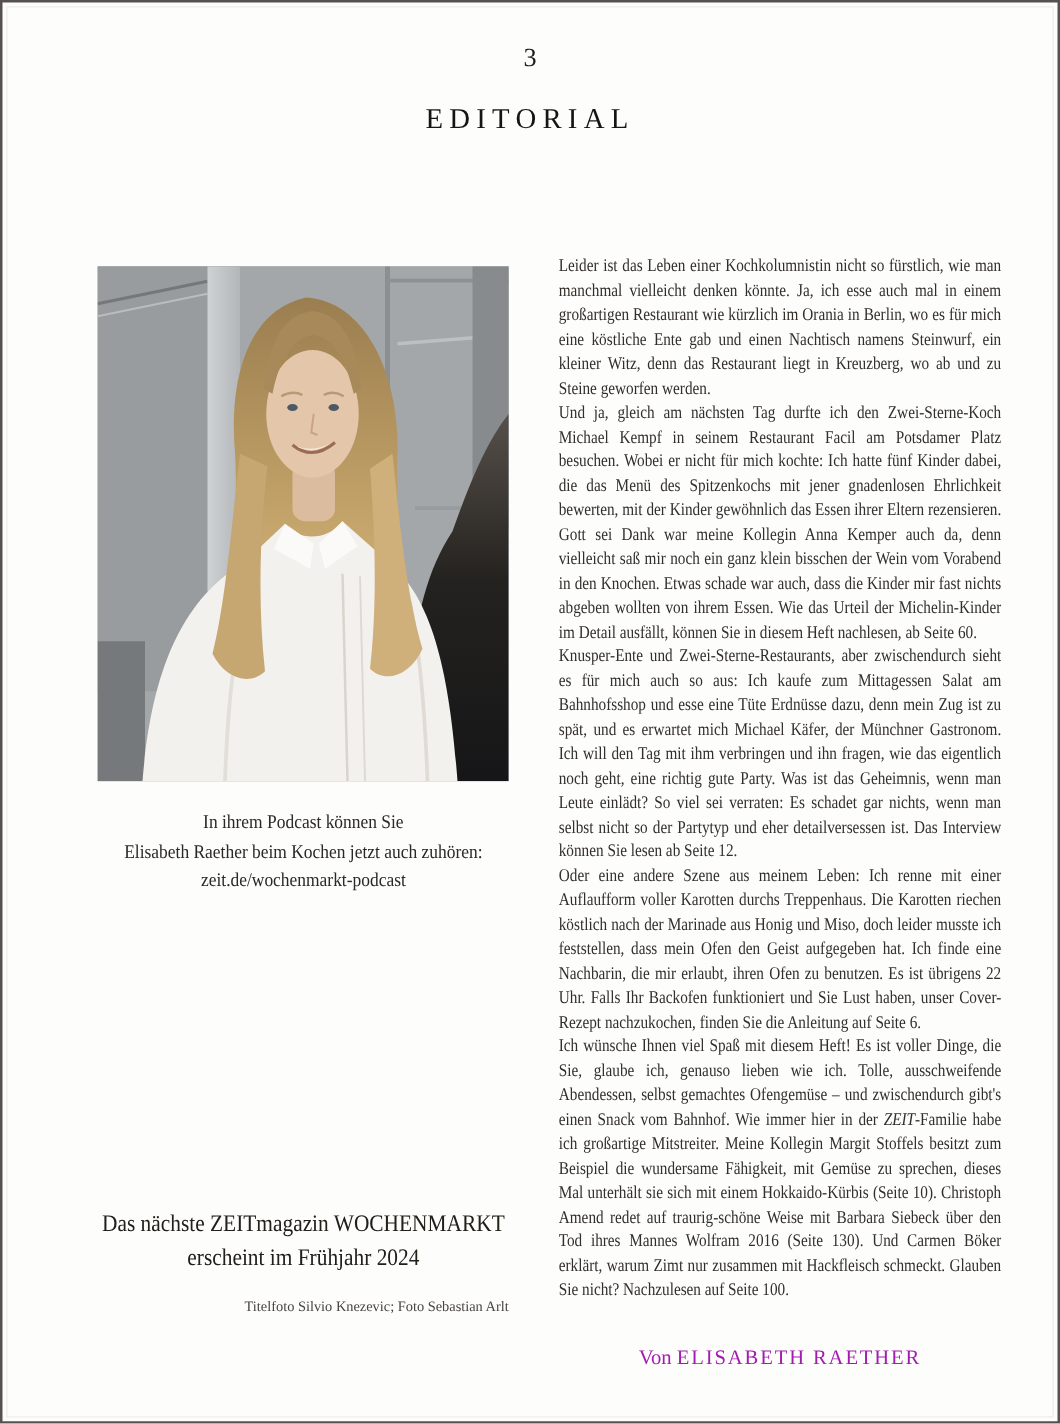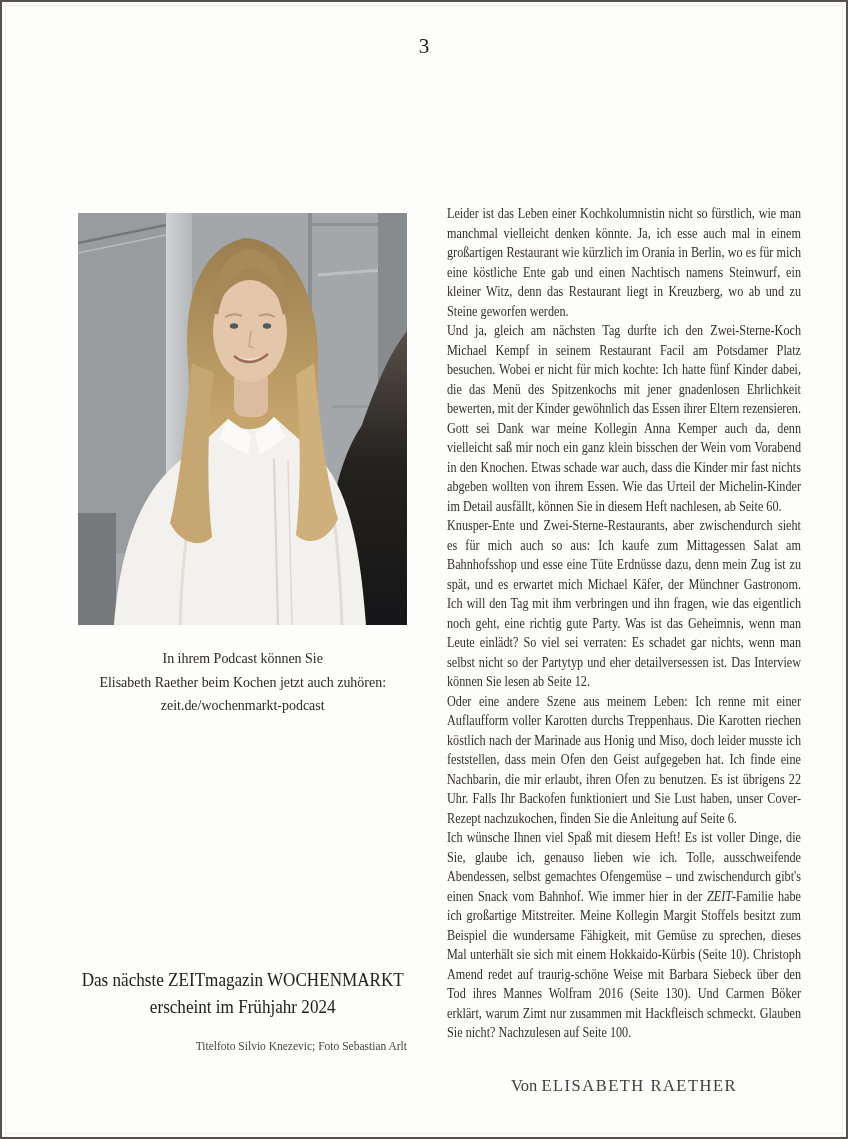--- a/index.html
+++ b/index.html
@@ -58,31 +58,32 @@
     font-size:14.3px;line-height:19.5px;
     text-align:justify;
     hyphens:auto;-webkit-hyphens:auto;
     color:#322e2a;
     max-height:860px;overflow:hidden;
   }
   .article p{margin:0;}
   .article em{font-style:italic;}
   .byline{
     position:absolute;left:447px;top:1076px;width:354px;
-    text-align:center;font-size:16.5px;color:#404040;
+    text-align:center;font-size:16.5px;color:#a21caf;
     white-space:nowrap;
   }
   .byline .byline-name{letter-spacing:1.5px;}
 </style>
 </head>
 <body>
 
 <div class="page">
 
   <div class="page-number">3</div>
+  <div class="section-title">EDITORIAL</div>
 
   <figure class="photo">
     <svg width="329" height="412" viewBox="0 0 329 412" aria-hidden="true">
       <defs>
         <linearGradient id="gLight" x1="0" y1="0" x2="1" y2="0">
           <stop offset="0" stop-color="#cfd2d4"></stop>
             <stop offset="1" stop-color="#b3b7b9"></stop>
         </linearGradient>
         <linearGradient id="gHair" x1="0" y1="0" x2="0" y2="1">
           <stop offset="0" stop-color="#9b7e50"></stop>

